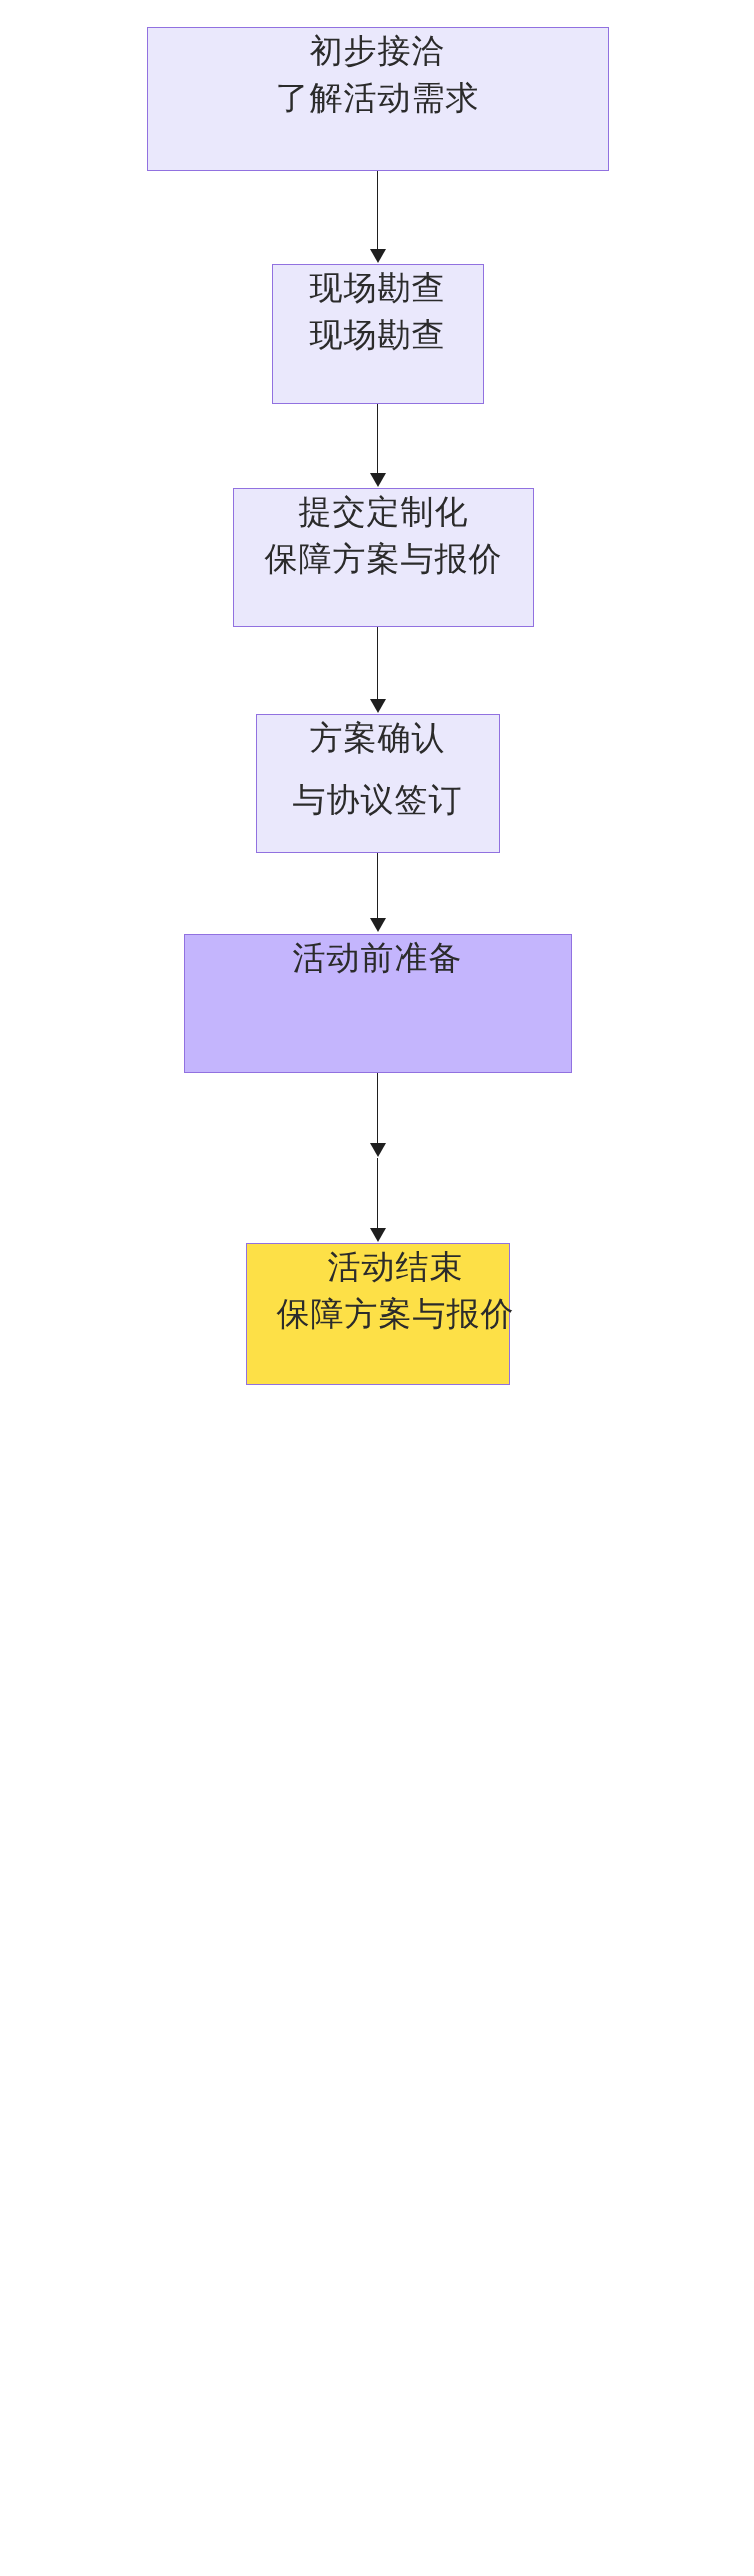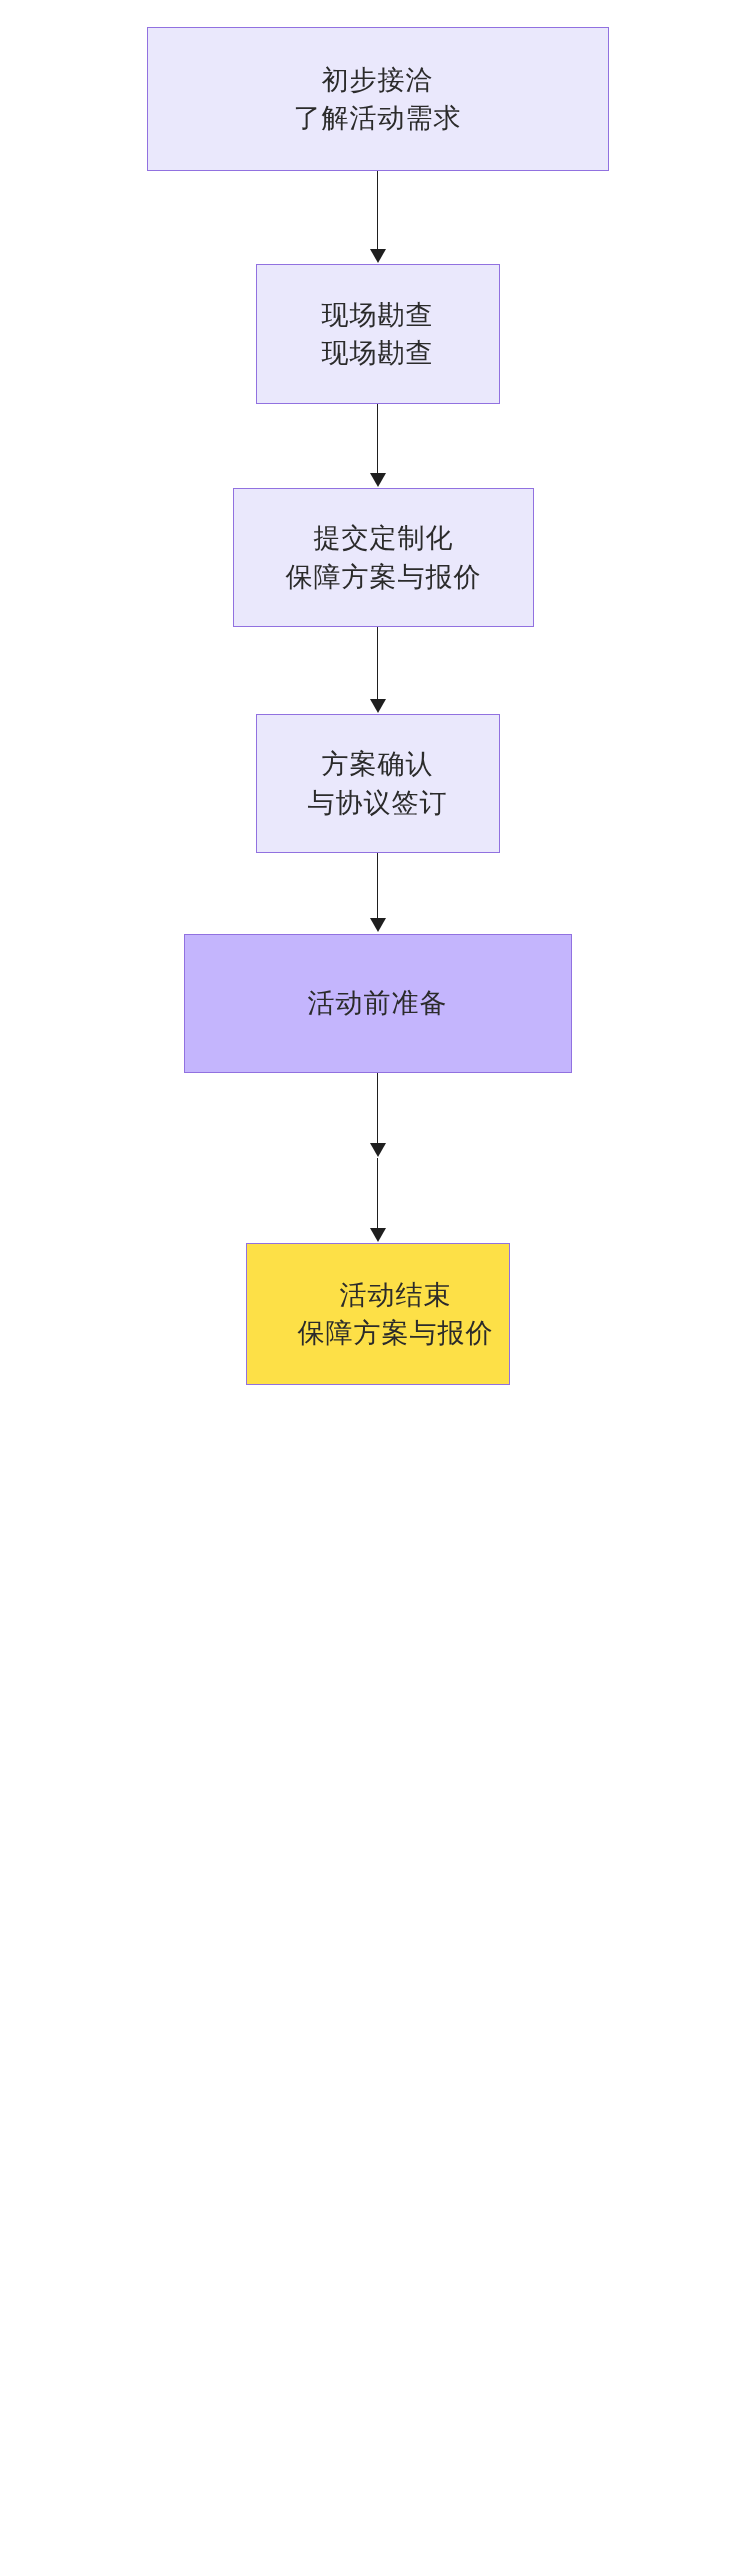--- a/index.html
+++ b/index.html
@@ -22,35 +22,35 @@
     flex-direction: column;
     align-items: center;
   }
   .node {
     box-sizing: border-box;
     background: #eae8fc;
     border: 1.9px solid #9171e0;
     display: flex;
     flex-direction: column;
     align-items: center;
-    justify-content: center;
+    justify-content: flex-start;
     color: #2b2b2b;
-    font-size: 27px;
+    font-size: 33px;
     line-height: 1.42;
     letter-spacing: 1px;
     text-align: center;
     flex: none;
   }
   .node .line {
     display: block;
     white-space: nowrap;
   }
   
   .n1 { width: 462px; height: 144px; margin-top: 27px; }
-  .n2 { width: 244px; height: 140px; }
+  .n2 { width: 212px; height: 140px; }
   .n3 { width: 301px; height: 139px; }
   .n4 { width: 244px; height: 139px; }
   .n5 { width: 388px; height: 139px; }
   .n6 { width: 264px; height: 138px; }
   .n7 { width: 264px; height: 142px; }
 
   .connector {
     width: 23px;
     flex: none;
     display: flex;
@@ -111,21 +111,21 @@
   <div class="node n3" style="background: rgb(234, 232, 252); border-color: rgb(145, 113, 224); color: rgb(43, 43, 43); margin-left: 12px;">
     <span class="line">提交定制化</span>
     <span class="line">保障方案与报价</span>
   </div>
 
   <div class="connector c3">
     <div class="stem" style="background: rgb(31, 31, 31);"></div>
     <div class="head" style="border-top-color: rgb(31, 31, 31);"></div>
   </div>
 
-  <div class="node n4" style="background: rgb(234, 232, 252); border-color: rgb(145, 113, 224); color: rgb(43, 43, 43);">
+  <div class="node n4" style="background: rgb(234, 232, 252); border-color: rgb(145, 113, 224); color: rgb(43, 43, 43); gap: 15px;">
     <span class="line">方案确认</span>
     <span class="line">与协议签订</span>
   </div>
 
   <div class="connector c4">
     <div class="stem" style="background: rgb(31, 31, 31);"></div>
     <div class="head" style="border-top-color: rgb(31, 31, 31);"></div>
   </div>
 
   <div class="node n5" style="background: #c4b5fd; border-color: rgb(145, 113, 224); color: rgb(43, 43, 43);">

